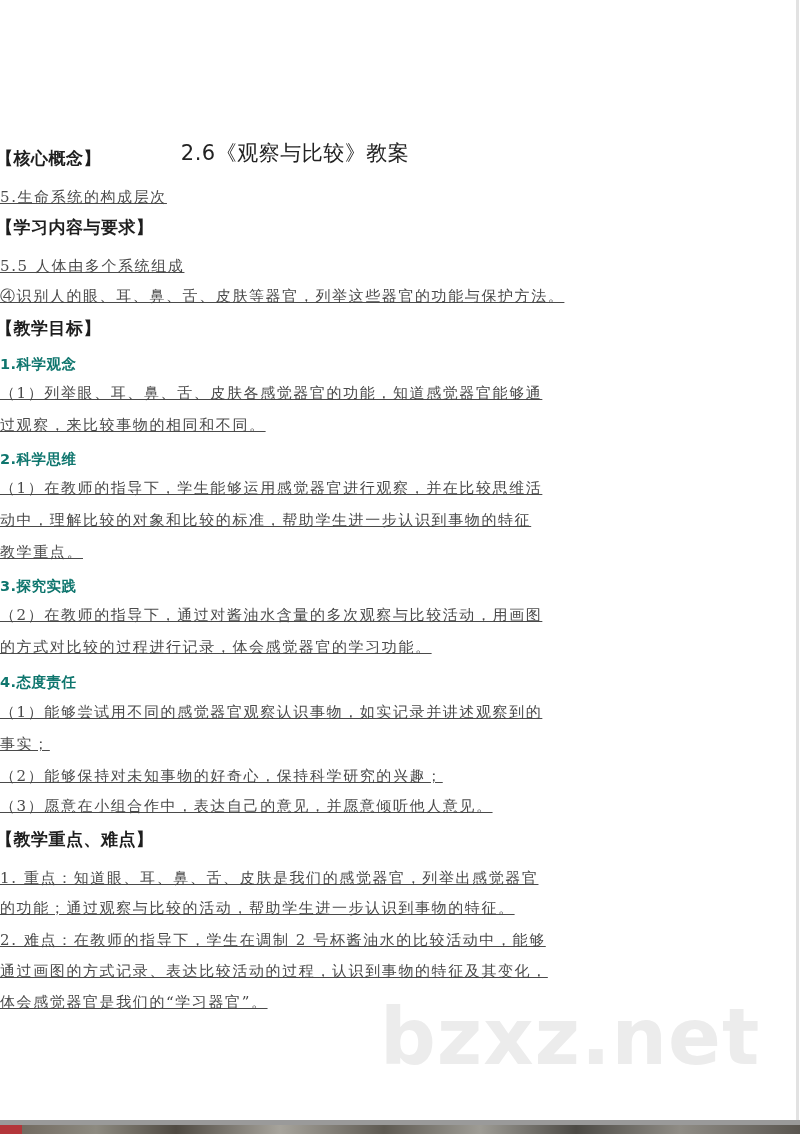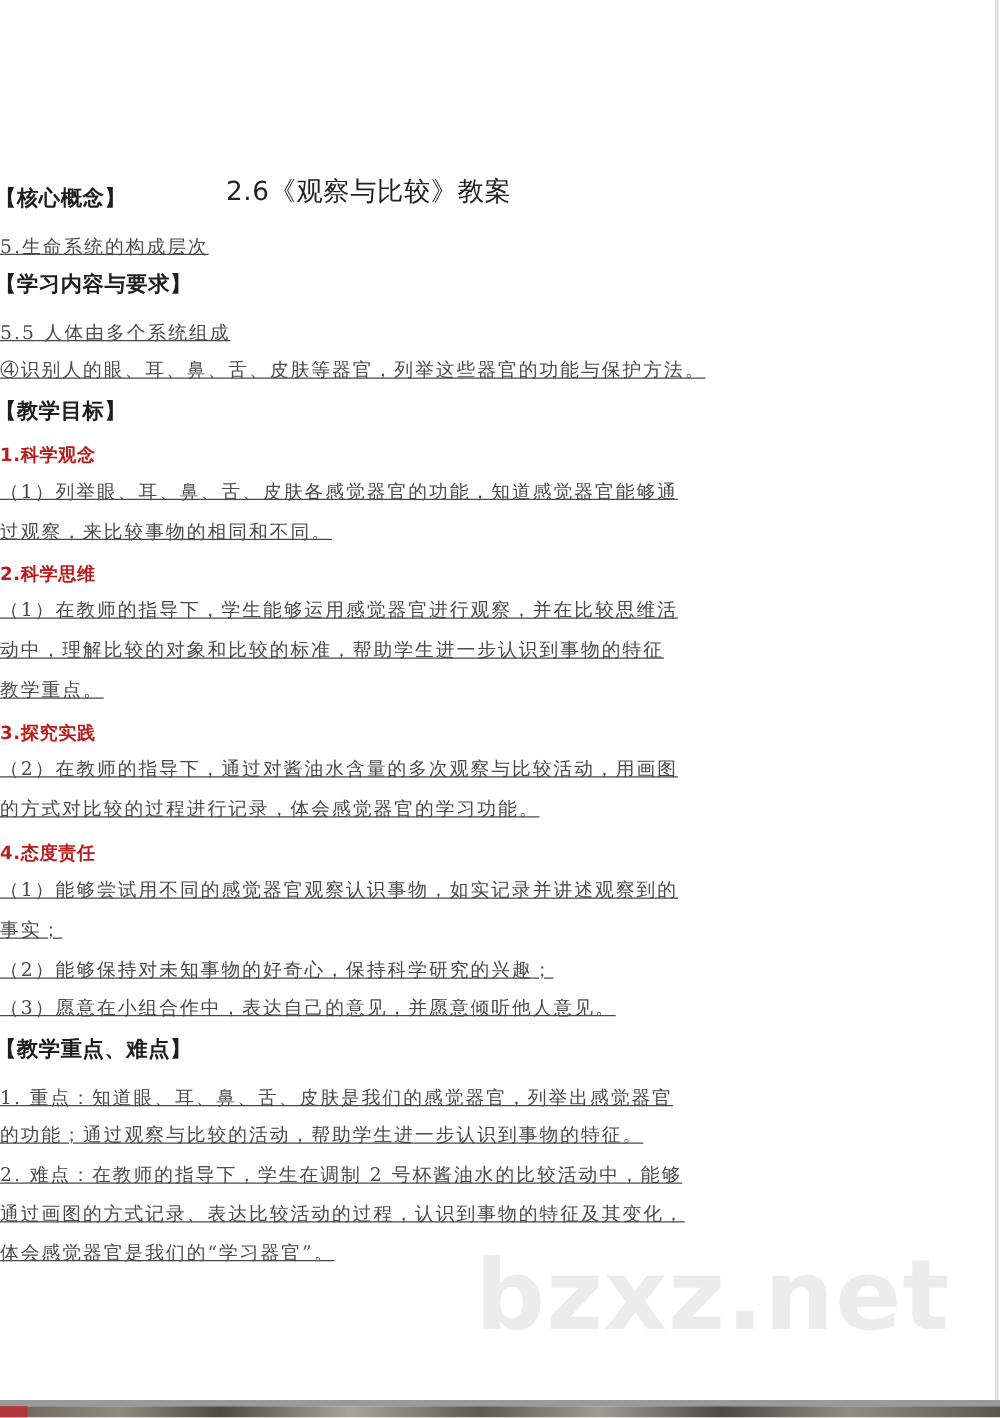--- a/index.html
+++ b/index.html
@@ -54,21 +54,21 @@
       font-weight: bold;
       font-size: 17px;
       color: #1e1e1e;
       letter-spacing: 0.5px;
       left: -4px;
     }
     .sub {
       font-family: "DejaVu Sans", "Liberation Sans", sans-serif;
       font-weight: bold;
       font-size: 14.5px;
-      color: #b91c1c;
+      color: #0f766e;
       letter-spacing: 0.5px;
     }
     .para { color: #4a4a4a; text-decoration: underline; }
     .watermark {
       position: absolute;
       left: 380px;
       top: 992px;
       font-family: "DejaVu Sans", "Liberation Sans", sans-serif;
       font-weight: bold;
       font-size: 78px;

